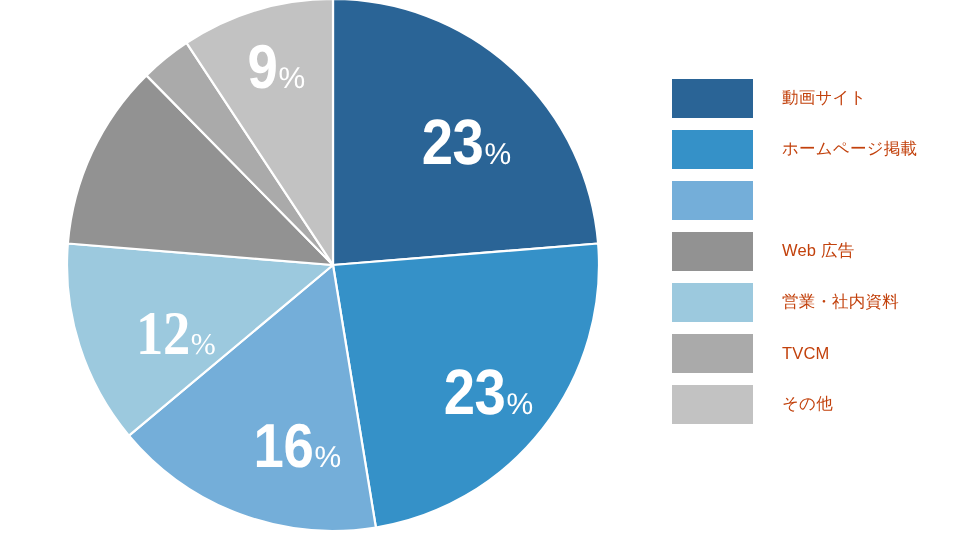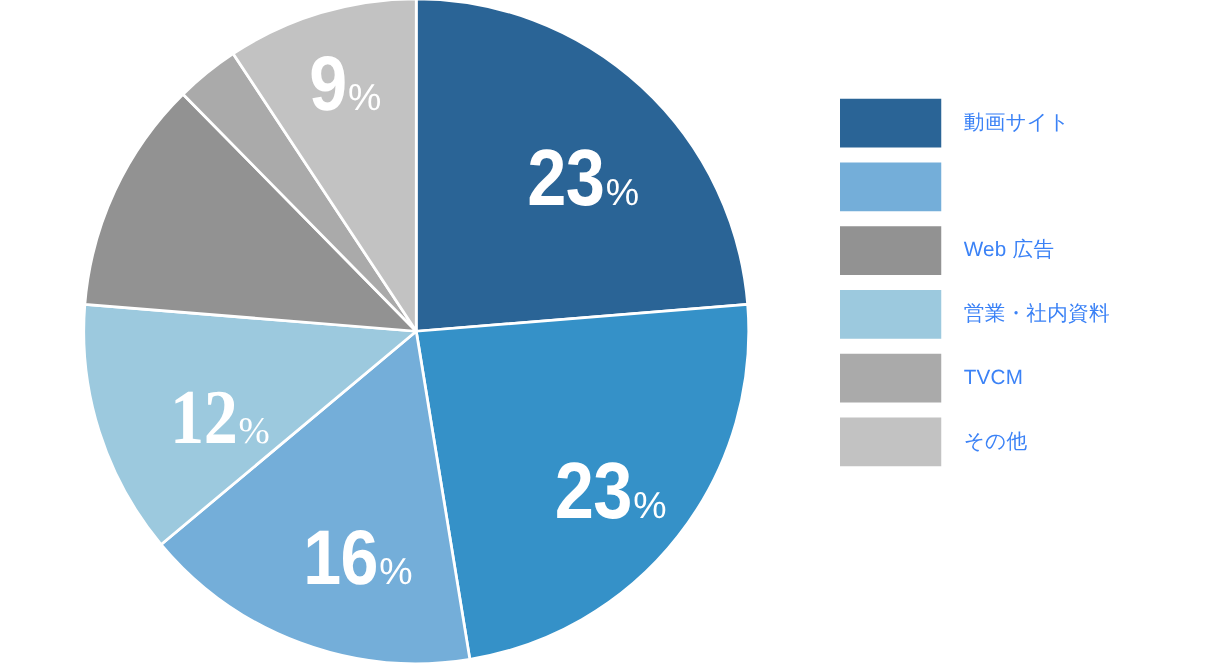--- a/index.html
+++ b/index.html
@@ -72,23 +72,23 @@
     align-items: center;
     height: 40px;
     margin-bottom: 11px;
   }
   .legend-swatch {
     width: 81px;
     height: 39px;
     flex: 0 0 auto;
   }
   .legend-label {
-    margin-left: 18px;
+    margin-left: 29px;
     font-size: 16.5px;
-    color: #3b82f6;
+    color: #c2410c;
     font-family: "Liberation Sans", "DejaVu Sans", sans-serif;
     letter-spacing: 0.2px;
     white-space: nowrap;
   }
 </style>
 </head>
 <body>
 
 <div id="page">
 
@@ -106,38 +106,42 @@
     </svg>
 
     <div class="slice-label big" style="left:462px; top:142px;">
       <span class="num">23</span><span class="pct">%</span>
     </div>
 
     <div class="slice-label big" style="left:484px; top:392px;">
       <span class="num">23</span><span class="pct">%</span>
     </div>
 
-    <div class="slice-label" style="left:282px; top:447px;">
+    <div class="slice-label" style="left:293px; top:447px;">
       <span class="num">16</span><span class="pct">%</span>
     </div>
 
     <div class="slice-label" style="left:172px; top:334px;font-family:Liberation Serif, serif;">
       <span class="num">12</span><span class="pct">%</span>
     </div>
 
 
     <div class="slice-label" style="left:274px; top:68px;">
       <span class="num">9</span><span class="pct">%</span>
     </div>
   </div>
 
   <div id="legend">
       <div class="legend-row">
         <div class="legend-swatch" style="background: rgb(42, 100, 150);"></div>
         <div class="legend-label">動画サイト</div>
+      </div>
+      <div class="legend-row">
+        <div class="legend-swatch" style="background: rgb(53, 145, 200);"></div>
+        <div class="legend-label">ホームページ掲載</div>
       </div>
       <div class="legend-row">
         <div class="legend-swatch" style="background: rgb(116, 174, 217);"></div>
       </div>
       <div class="legend-row">
         <div class="legend-swatch" style="background: rgb(146, 146, 146);"></div>
         <div class="legend-label">Web 広告</div>
       </div>
       <div class="legend-row">
         <div class="legend-swatch" style="background: rgb(156, 201, 222);"></div>

